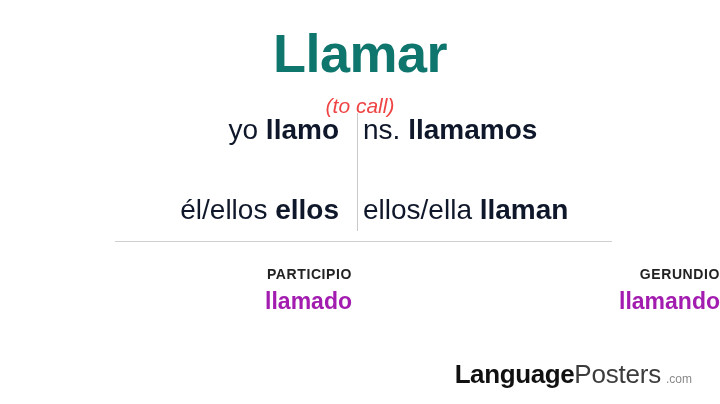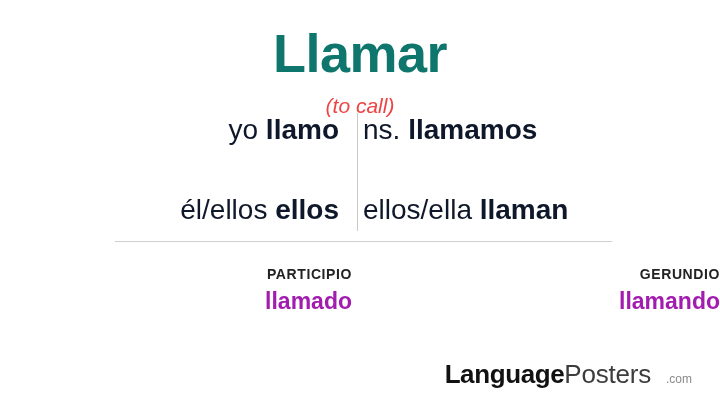--- a/index.html
+++ b/index.html
@@ -160,21 +160,21 @@
   .logo-posters {
     font-size: 26px;
     font-weight: normal;
     color: #3c3c3c;
     letter-spacing: -0.2px;
   }
   .logo-tld {
     font-size: 12px;
     font-weight: normal;
     color: #8a8a8a;
-    margin-left: 15px;
+    margin-left: 5px;
   }
 </style>
 </head>
 <body>
 
 <div class="poster">
 
   <div class="title-block">
     <div class="verb-title">Llamar</div>
     <div class="verb-translation">(to call)</div>

